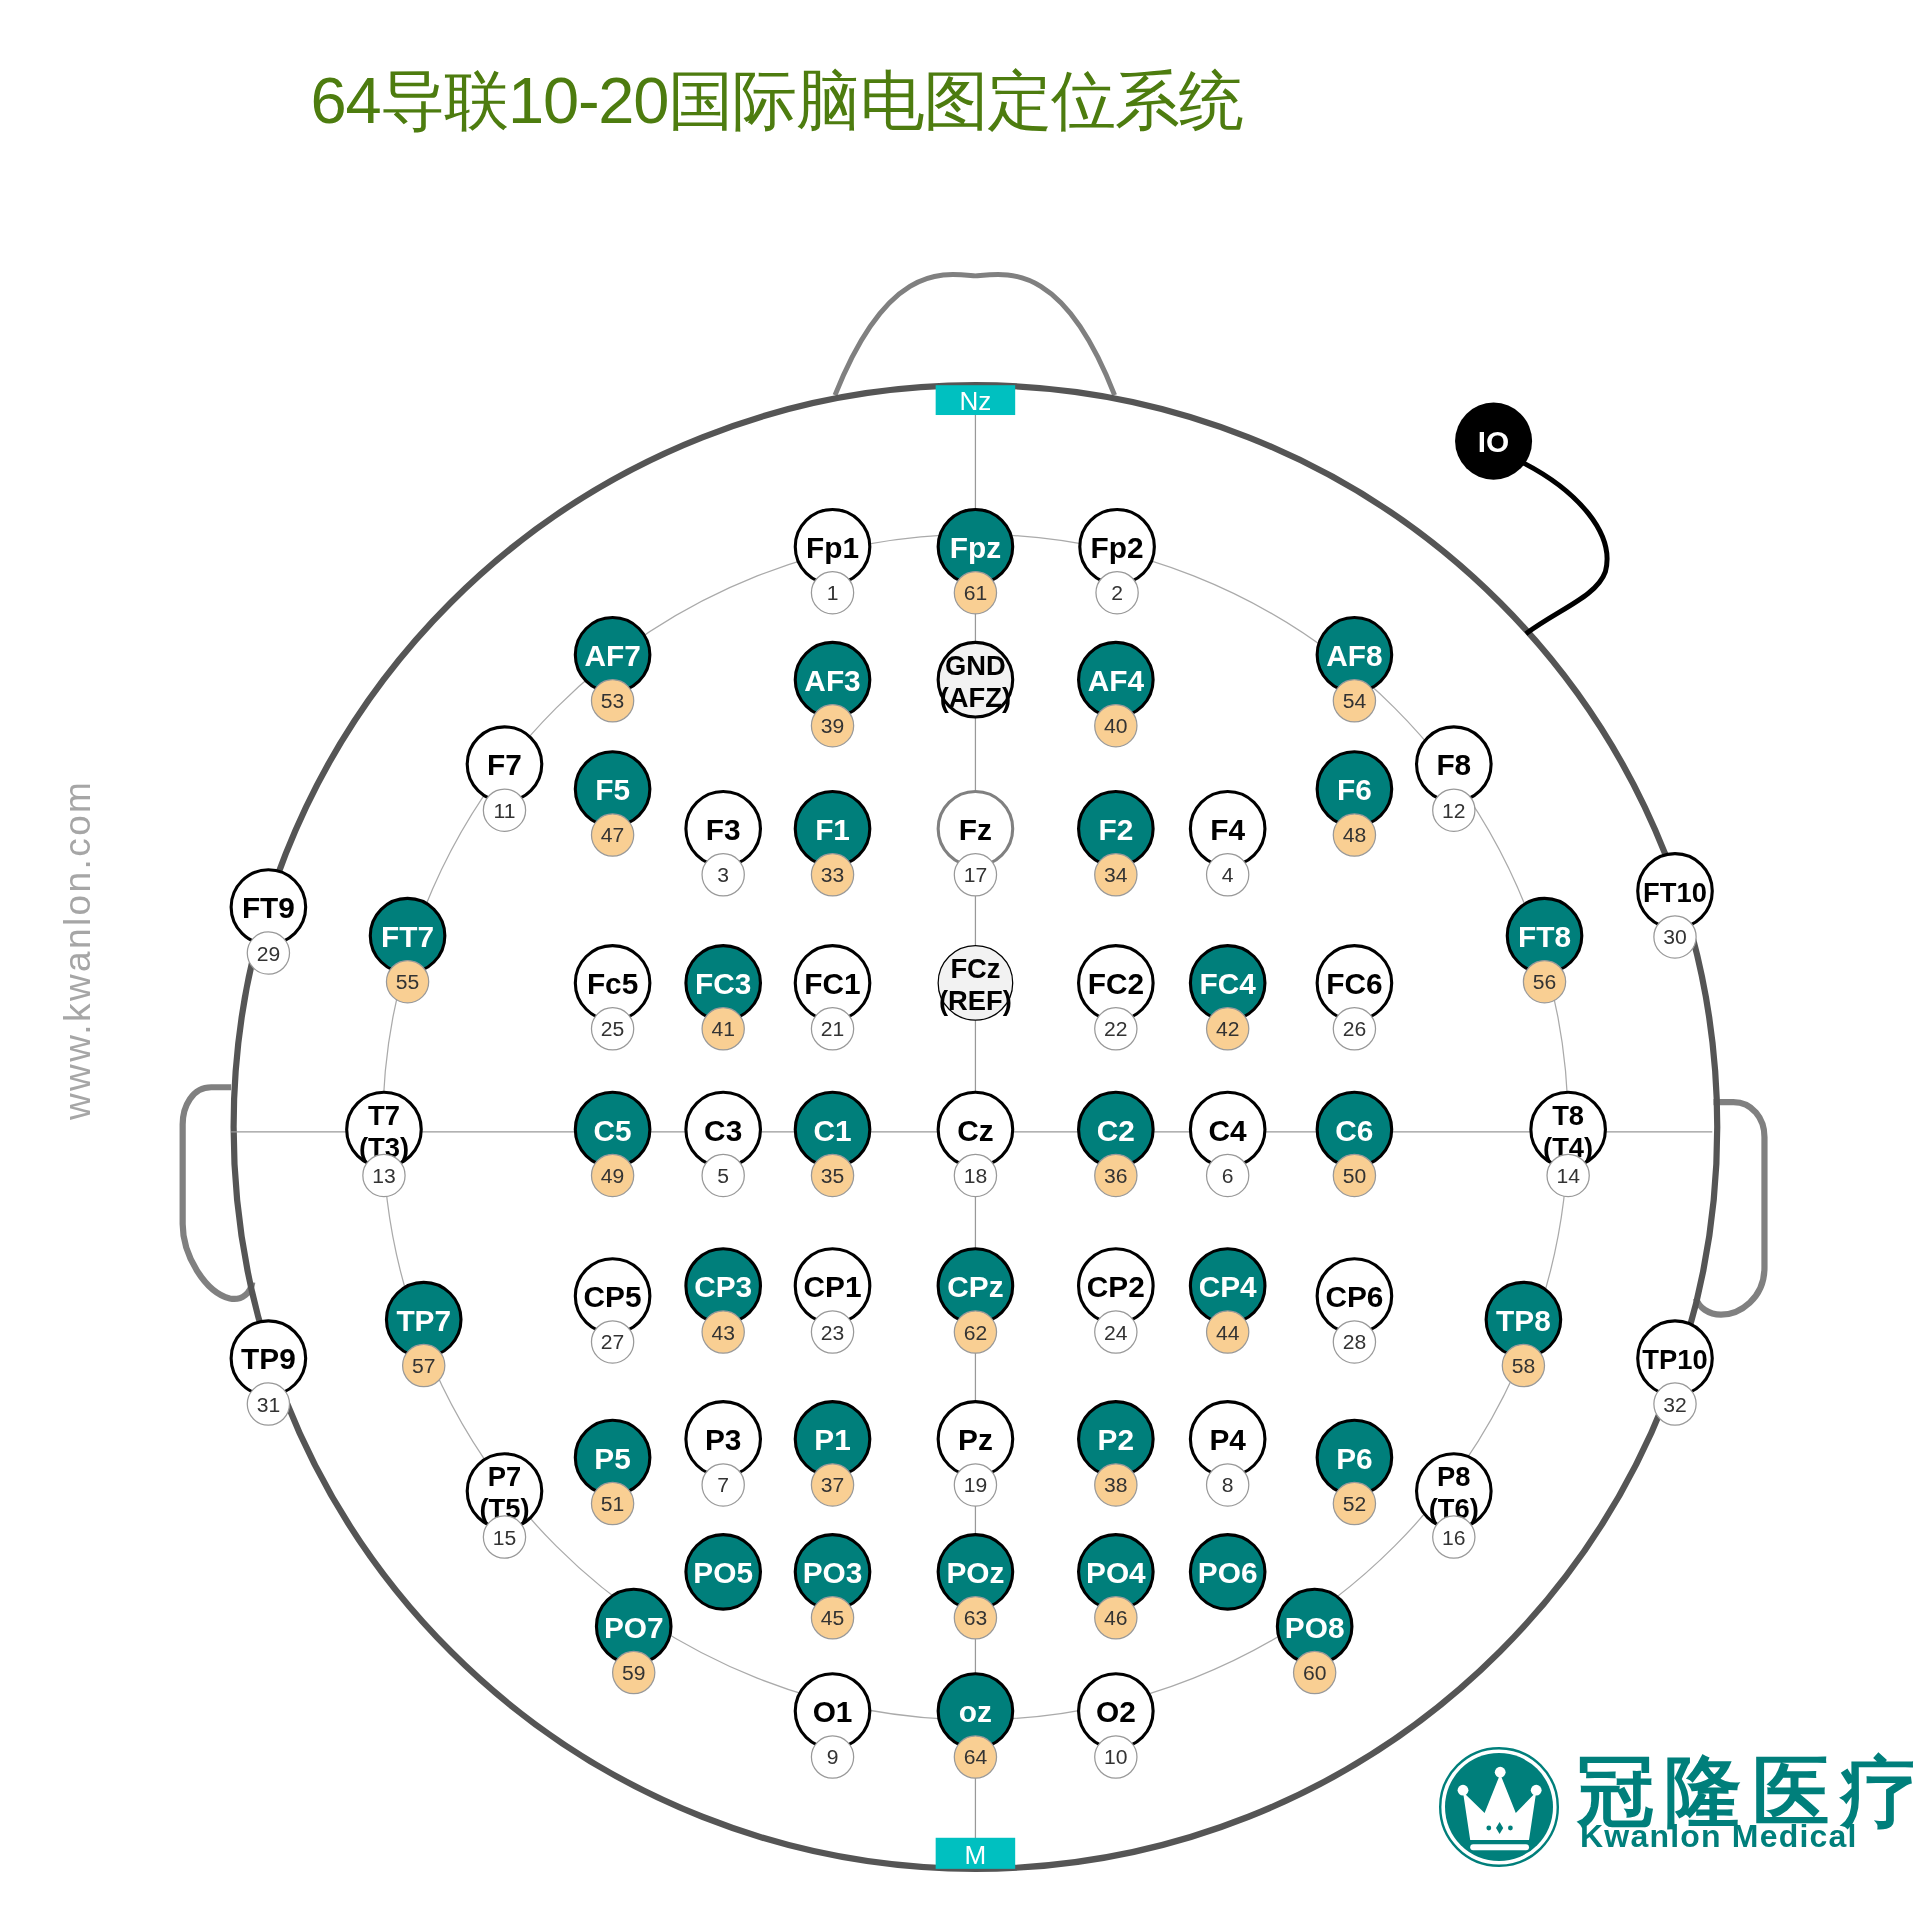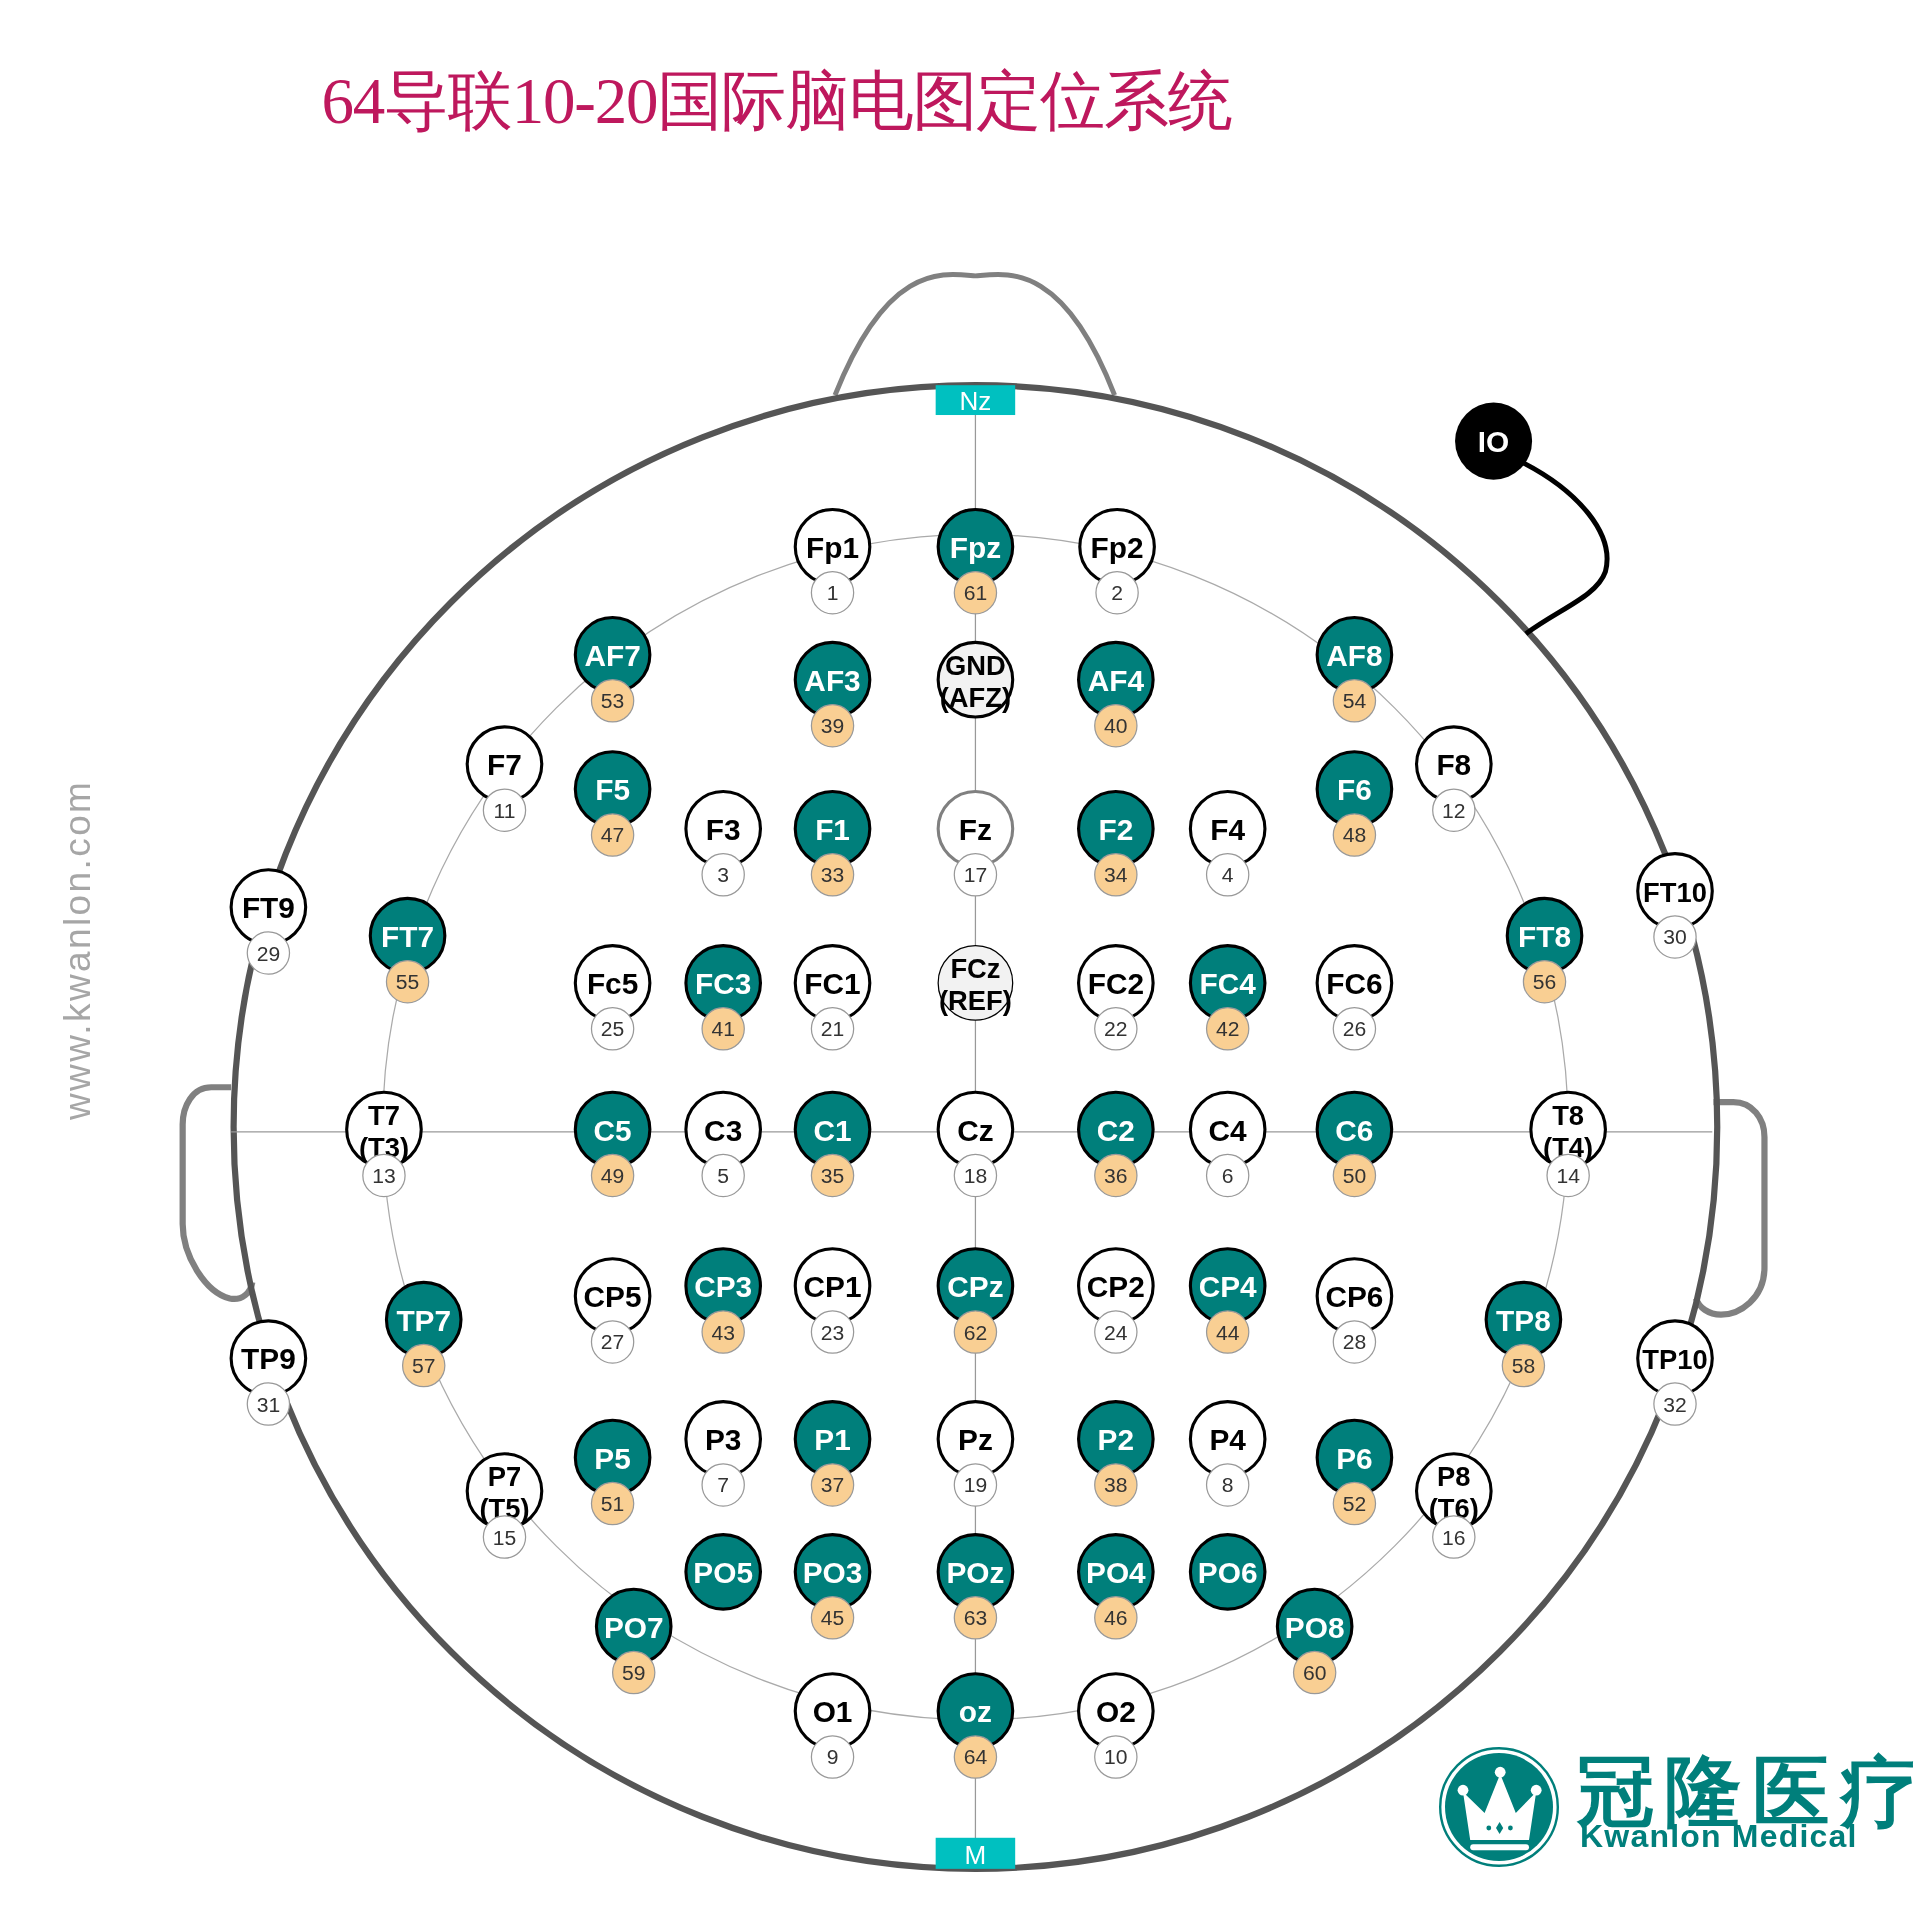--- a/index.html
+++ b/index.html
@@ -1,17 +1,17 @@
 <!DOCTYPE html>
 <html style="font-size:9.6px"><head>
 <meta charset="utf-8">
 <style>
   html, body { margin:0; padding:0; background:#ffffff; }
   body { width:1926px; height:1926px; position:relative; overflow:hidden; font-family:"Liberation Sans", sans-serif; }
-  #title { position:absolute; left:0; width:1553px; top:57px; text-align:center; font-size:65px; color:#be185d; font-family:Liberation Serif, serif; letter-spacing:-1.2px; }
+  #title { position:absolute; left:0; width:1553px; top:57px; text-align:center; font-size:65px; color:#4d7c0f; font-family:Liberation Sans, sans-serif; letter-spacing:-1.2px; }
   #watermark { position:absolute; left:57px; top:1120px; transform-origin:0 0; transform:rotate(-90deg); font-size:37px; color:#a6a6a6; letter-spacing:2.4px; white-space:nowrap; font-family:"Liberation Sans", sans-serif; }
   #diagram { position:absolute; left:0; top:0; width:1926px; height:1926px; }
   .lbl { font-family:"Liberation Sans", sans-serif; font-weight:bold; }
   .num { font-family:"Liberation Sans", sans-serif; }
   #logo { position:absolute; left:1439px; top:1747px; width:469px; height:120px; }
   #logo-cn { position:absolute; left:138px; top:-6px; font-size:77px; color:#007f7b; letter-spacing:10.8px; font-family:"DejaVu Serif", serif; font-weight:bold; white-space:nowrap; }
   #logo-en { position:absolute; left:141px; top:71px; font-size:32px; color:#007f7b; font-weight:bold; font-family:"Liberation Sans", sans-serif; white-space:nowrap; letter-spacing:1.2px; }
 </style>
 </head>
 <body>

